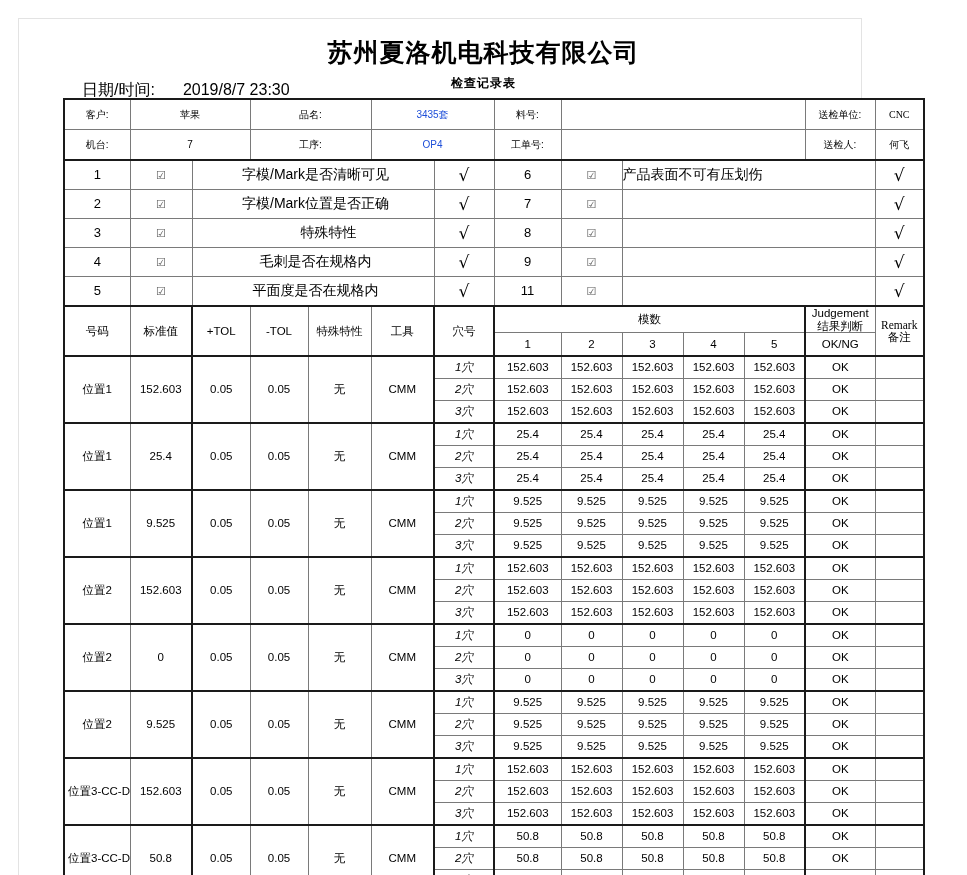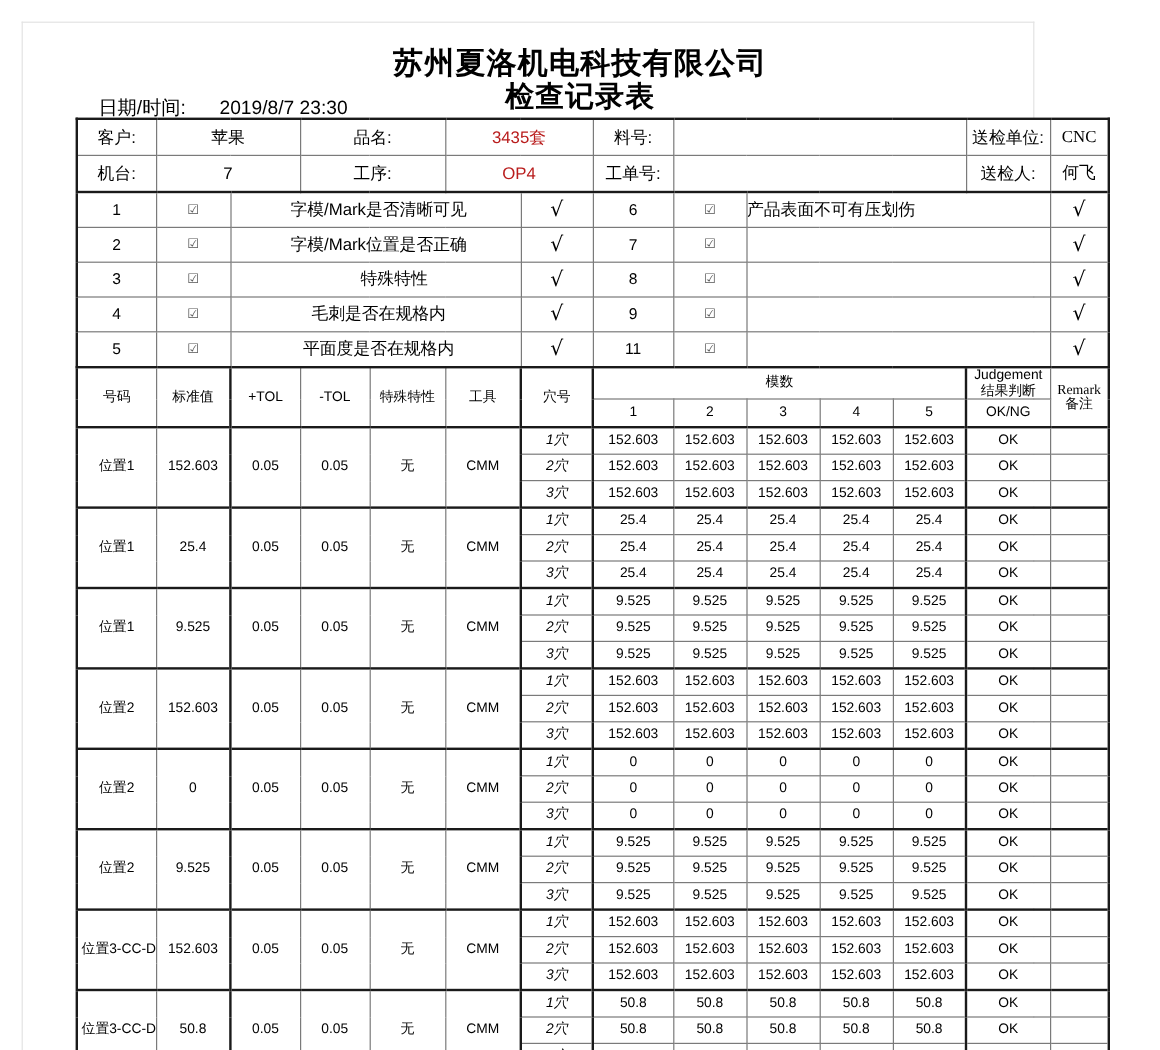--- a/index.html
+++ b/index.html
@@ -43,22 +43,22 @@
     text-align: center;
   }
   .company-title {
     font-family: "DejaVu Sans", sans-serif;
     font-size: 25px;
     font-weight: bold;
     letter-spacing: 1px;
     line-height: 30px;
   }
   .doc-title {
-    font-family: Liberation Mono, monospace;
-    font-size: 24px;
+    font-family: Liberation Serif, serif;
+    font-size: 12px;
     font-weight: bold;
     letter-spacing: 1px;
     line-height: 26px;
     margin-top: 2px;
   }
 
   .datetime-row {
     position: absolute;
     left: 82px;
     top: 70px;
@@ -86,22 +86,22 @@
     white-space: nowrap;
     line-height: 1.1;
     background: #ffffff;
   }
   
   .tb-thick-b { border-bottom: 2px solid #1a1a1a !important; }
   .tb-thick-t { border-top: 2px solid #1a1a1a !important; }
   .tb-thick-l { border-left: 2px solid #1a1a1a !important; }
   .tb-thick-r { border-right: 2px solid #1a1a1a !important; font-family: Liberation Serif, serif; }
 
-  .info-row td { height: 29px; font-size: 14px; }
-  .val-blue { color: #b91c1c; }
+  .info-row td { height: 29px; font-size: 10px; }
+  .val-blue { color: #1d4ed8; }
 
   .chk-row td { height: 28px; }
   .chk-num { font-size: 13px; }
   .chk-box { font-size: 11px; color: #555; }
   .chk-text { text-align: left; padding-left: 8px !important; font-size: 14px; }
   .chk-text.indent { padding-left: 34px !important; }
   .chk-text.ctr { text-align: left; padding-left: 0 !important; }
   .tick {
     font-family: "DejaVu Sans", sans-serif;
     font-size: 17px;

